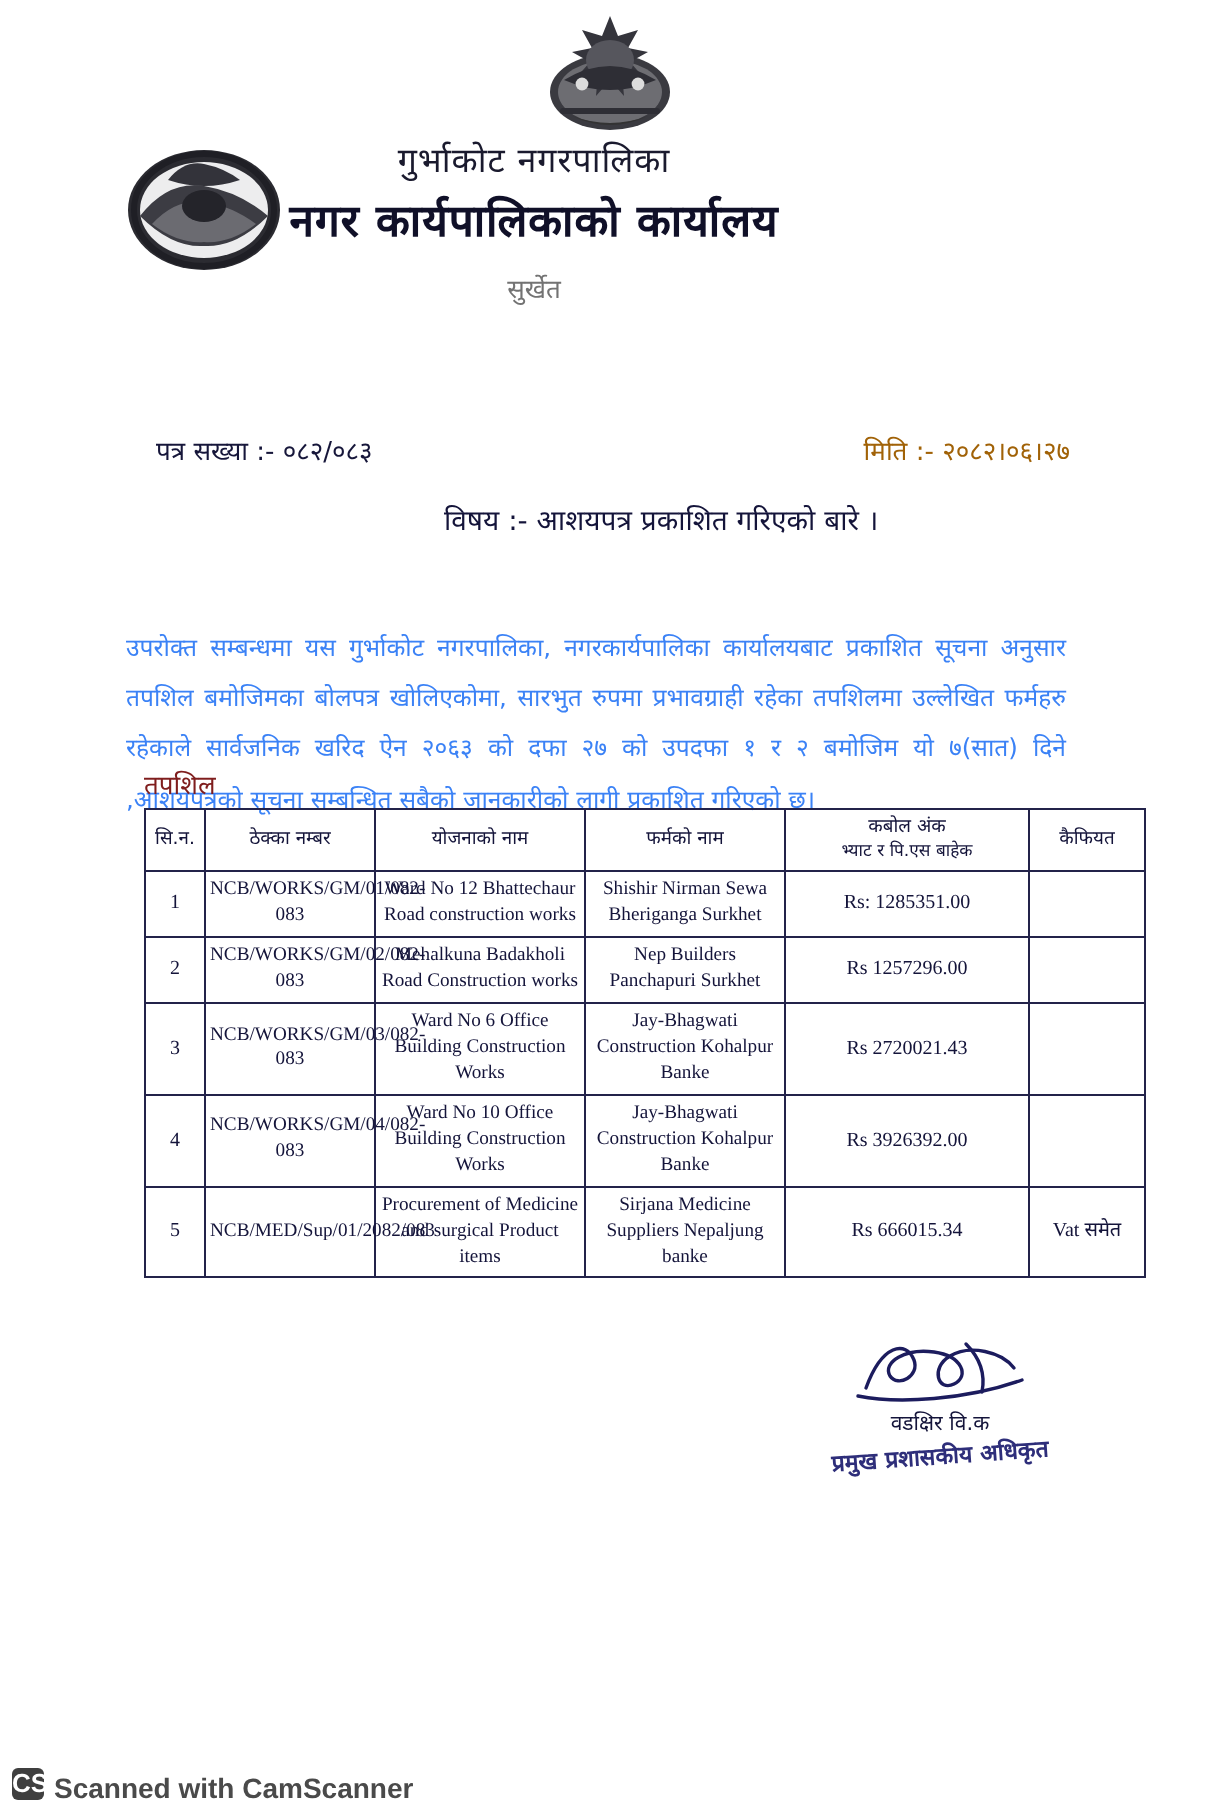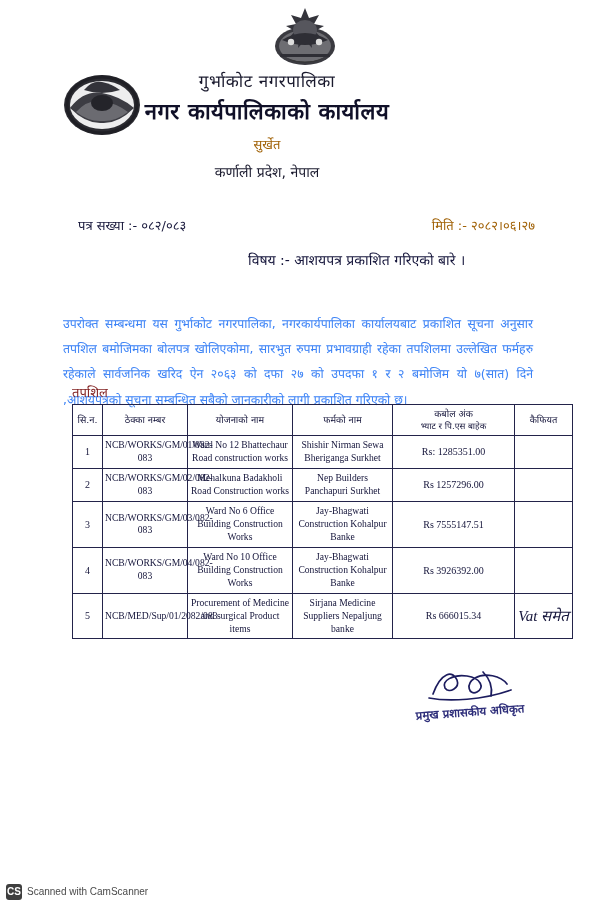--- a/index.html
+++ b/index.html
@@ -57,21 +57,21 @@
     font-family: "DejaVu Sans", sans-serif;
     font-size: 22px;
     font-weight: bold;
     color: #101028;
     letter-spacing: 0.5px;
     margin-top: 3px;
     line-height: 1.4;
   }
   .h-place {
     font-size: 13px;
-    color: #a16207;
+    color: #737373;
     margin-top: 7px;
   }
   .h-prov {
     font-size: 14px;
     color: #1a1a2e;
     margin-top: 9px;
   }
 
   
   .refrow {
@@ -95,21 +95,20 @@
     font-size: 13px;
     color: #a16207;
   }
 
   .subject {
     position: absolute;
     left: 222px;
     top: 250px;
     font-size: 14px;
     color: #14143a;
-    margin-left: 26px;
   }
 
   
   .body-par {
     position: absolute;
     left: 63px;
     top: 312px;
     width: 470px;
     font-size: 12.3px;
     line-height: 2.05;
@@ -144,21 +143,21 @@
     font-family: "Liberation Serif", serif;
   }
   table.tbl th {
     font-family: "DejaVu Sans", sans-serif;
     font-size: 9.4px;
     height: 24px;
     font-weight: normal;
   }
   table.tbl td.c-sn { font-family: "Liberation Serif", serif; font-size: 10px; }
   table.tbl td.c-amt { font-size: 10px; }
-  table.tbl td.c-rem { font-size: 15px; font-style: italic; }
+  table.tbl td.c-rem { font-size: 10px; }
   .vat-note { font-family: "DejaVu Sans", sans-serif; font-size: 11px; }
   .col1 { width: 30px; }
   .col2 { width: 85px; }
   .col3 { width: 105px; }
   .col4 { width: 100px; }
   .col5 { width: 122px; }
   .col6 { width: 58px; }
   .amt-head-sub { font-size: 8.6px; display: block; }
 
   
@@ -202,33 +201,34 @@
   }
   .cs-badge {
     position: absolute;
     left: 6px;
     top: 0;
     width: 16px;
     height: 16px;
     background: #3f3f3f;
     border-radius: 3px;
     color: #fff;
-    font-size: 10px;
+    font-size: 13px;
     font-weight: bold;
     text-align: center;
     line-height: 16px;
     font-family: "Liberation Sans", sans-serif;
   }
   .cs-text {
     position: absolute;
     left: 27px;
     top: 2px;
-    font-size: 10px;
+    font-size: 14px;
     color: #4a4a4a;
     font-family: "Liberation Sans", sans-serif;
+    font-weight: bold;
   }
 </style>
 </head>
 <body>
 
 <div class="page">
 
   <div class="emblem-top">
     <svg viewBox="0 0 74 64" width="74" height="64" aria-hidden="true">
       <g fill="#2a2a30">
@@ -256,21 +256,20 @@
         <ellipse cx="40" cy="31" rx="11" ry="8" fill="#24242a"></ellipse>
         <path d="M5 33 a35 28 0 0 1 70 0 a35 28 0 0 1 -70 0 Z" fill="none" stroke="#1f1f25" stroke-width="3"></path>
       </g>
     </svg>
   </div>
 
   <div class="header">
     <div class="h-muni">गुर्भाकोट नगरपालिका</div>
     <div class="h-office">नगर कार्यपालिकाको कार्यालय</div>
     <div class="h-place">सुर्खेत</div>
-    <div class="h-prov">कर्णाली प्रदेश, नेपाल</div>
   </div>
 
   <div class="refrow">
     <div class="ref-left">
       <span>पत्र सख्या :-</span>
       <span>०८२/०८३</span>
     </div>
     <div class="ref-right">
       <span>मिति :-</span>
       <span>२०८२।०६।२७</span>
@@ -322,21 +321,21 @@
         <td>Mehalkuna Badakholi Road Construction works</td>
         <td>Nep Builders Panchapuri Surkhet</td>
         <td class="c-amt">Rs 1257296.00</td>
         <td class="c-rem"></td>
       </tr>
       <tr>
         <td class="c-sn">3</td>
         <td>NCB/WORKS/GM/03/082-083</td>
         <td>Ward No 6 Office Building Construction Works</td>
         <td>Jay-Bhagwati Construction Kohalpur Banke</td>
-        <td class="c-amt">Rs 7555147.51</td>
+        <td class="c-amt">Rs 2720021.43</td>
         <td class="c-rem"></td>
       </tr>
       <tr>
         <td class="c-sn">4</td>
         <td>NCB/WORKS/GM/04/082-083</td>
         <td>Ward No 10 Office Building Construction Works</td>
         <td>Jay-Bhagwati Construction Kohalpur Banke</td>
         <td class="c-amt">Rs 3926392.00</td>
         <td class="c-rem"></td>
       </tr>
@@ -354,20 +353,21 @@
   <div class="sig-wrap">
     <div class="sig-scribble">
       <svg viewBox="0 0 95 34" width="95" height="34" aria-hidden="true">
         <g fill="none" stroke="#1c1c5e" stroke-width="1.7" stroke-linecap="round">
           <path d="M10 26 C18 4, 30 2, 34 12 C37 20, 26 26, 22 20 C18 13, 30 6, 44 8 C58 10, 62 20, 54 24 C46 28, 42 16, 52 10 C62 4, 78 8, 84 16"></path>
           <path d="M6 30 C26 34, 60 32, 88 22"></path>
           <path d="M60 4 C66 10, 70 18, 68 28"></path>
         </g>
       </svg>
     </div>
+    <div class="sig-line1">वडक्षिर वि.क</div>
     <div class="sig-stamp">प्रमुख प्रशासकीय अधिकृत</div>
   </div>
 
   <div class="footer">
     <div class="cs-badge">CS</div>
     <div class="cs-text">Scanned with CamScanner</div>
   </div>
 
 </div>
 

